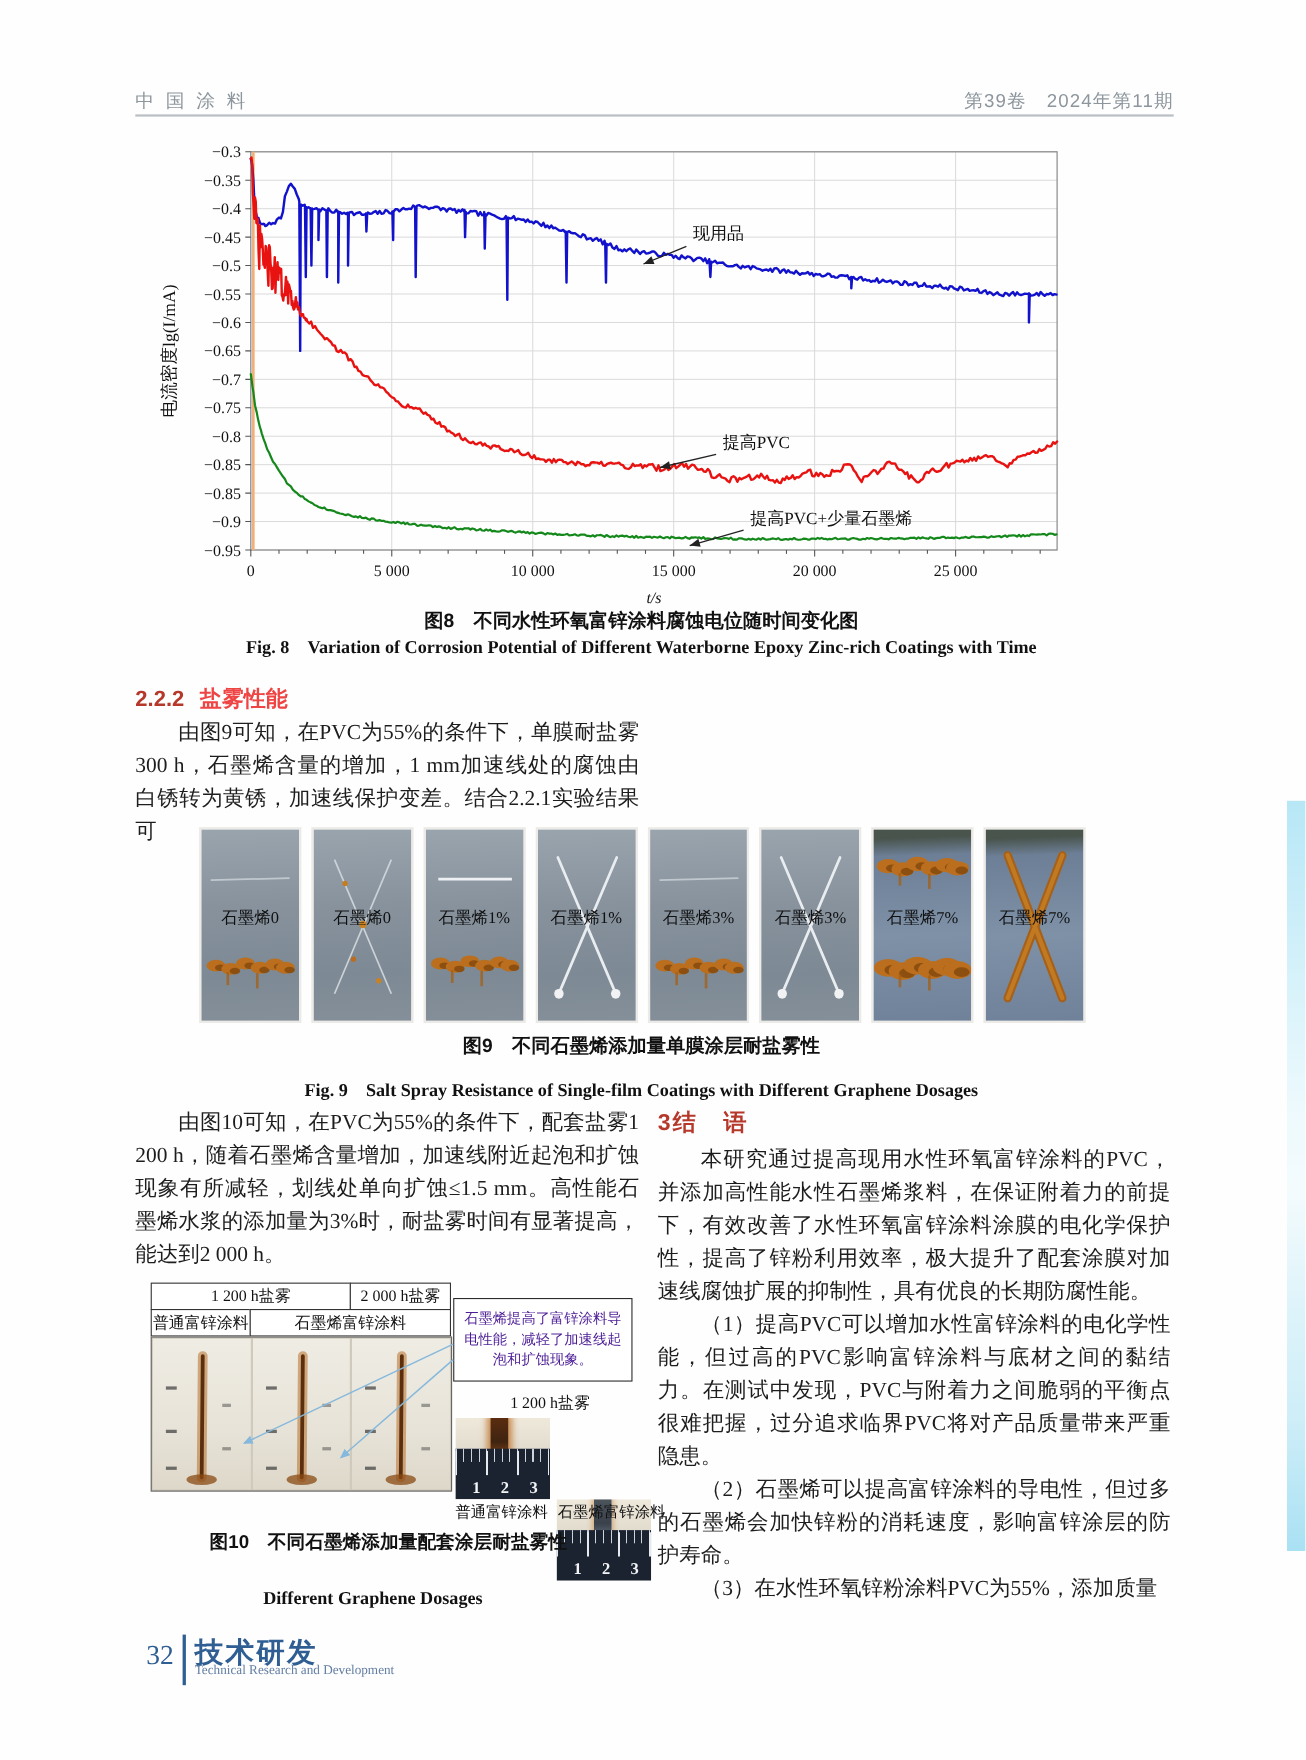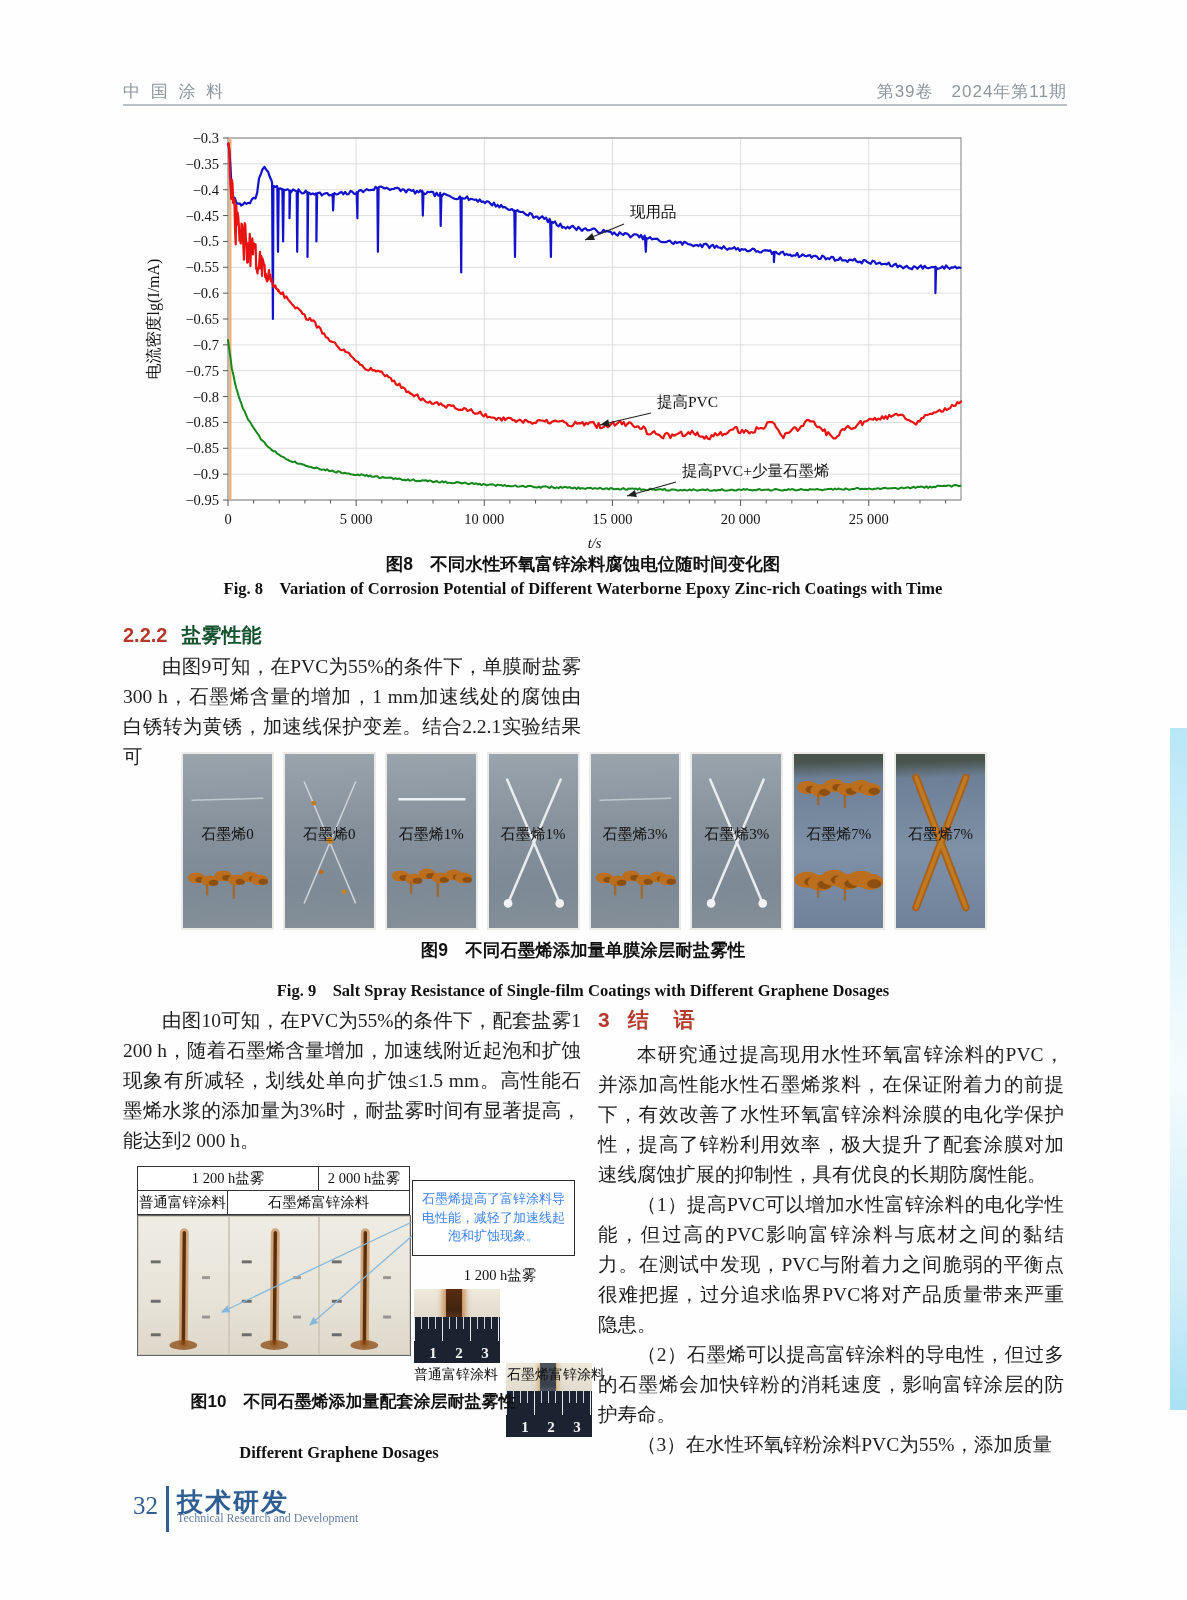--- a/index.html
+++ b/index.html
@@ -7,37 +7,37 @@
         font-family:"Liberation Serif",serif;color:#1c1c1c;}
   .abs{position:absolute;}
   
   .hdr{font-family:"Liberation Sans",sans-serif;font-size:17px;color:#8d969d;letter-spacing:3px;}
   .hdr-rule{background:#b9bfc4;height:2px;}
   
   .cap-zh{font-family:"Liberation Sans",sans-serif;font-weight:bold;font-size:17.5px;color:#111;text-align:center;}
   .cap-en{font-weight:bold;font-size:16.5px;color:#111;text-align:center;}
   
   .sec-head{font-family:"Liberation Sans",sans-serif;font-weight:bold;font-size:20px;color:#b5382b;}
-  .sec-head .sec-title{color:#14532d;margin-left:14px;}
+  .sec-head .sec-title{color:#ef4444;margin-left:14px;}
   .sec-head3{font-family:"Liberation Sans",sans-serif;font-weight:bold;font-size:21px;color:#b5382b;letter-spacing:2px;}
   
   .body-col{font-size:19.5px;line-height:30px;text-align:justify;color:#1d1d1d;}
   .indent{text-indent:2em;}
   
   .f9strip{display:flex;gap:9px;}
   .f9panel{position:relative;flex:1;height:178px;border:2px solid #eceae6;box-sizing:border-box;overflow:hidden;}
   .f9label{position:absolute;left:0;top:41%;width:100%;text-align:center;font-size:15px;color:#101010;z-index:3;}
   .f9panel svg{position:absolute;inset:0;z-index:2;}
   
   .f10table{font-size:14.5px;text-align:center;color:#111;}
   .f10cell{border:1px solid #333;box-sizing:border-box;display:flex;align-items:center;justify-content:center;background:#fff;}
   .f10panels{display:flex;border:1px solid #666;box-sizing:border-box;background:#cfcabc;}
   .f10panel{position:relative;flex:1;margin:1px;overflow:hidden;}
   .callout{border:1.5px solid #2b2b2b;background:#fff;font-size:13px;line-height:1.45;text-align:center;
-           display:flex;align-items:center;justify-content:center;padding:15px 3px;box-sizing:border-box;color:#3b82f6;}
+           display:flex;align-items:center;justify-content:center;padding:15px 3px;box-sizing:border-box;color:#4c1d95;}
   .subfig-title{font-size:14.5px;text-align:center;color:#111;}
   .ruler{position:relative;width:86px;height:74px;overflow:hidden;}
   .ruler .top{position:absolute;left:0;top:0;width:100%;height:38%;background:linear-gradient(180deg,#efe9dc,#e2dccf);}
   .ruler .streak{position:absolute;top:0;height:42%;width:16px;background:linear-gradient(180deg,#5a2c10,#3f2410 70%,#6b3a16);
                  box-shadow:0 0 6px 3px rgba(186,104,28,.75);}
   .ruler .bottom{position:absolute;left:0;bottom:0;width:100%;height:62%;background:#1c2330;}
   .ruler .ticks{position:absolute;left:0;bottom:46%;width:100%;height:16%;
      background:repeating-linear-gradient(90deg,#cdd3da 0 1px,transparent 1px 7px);}
   .ruler .ticks2{position:absolute;left:0;bottom:30%;width:100%;height:30%;
      background:repeating-linear-gradient(90deg,#e6eaef 0 1.5px,transparent 1.5px 28px);}
@@ -391,21 +391,21 @@
         <span>3</span>
       </div>
   </div>
   <div class="abs ruler-label" style="left:402px;top:1366px;width:108px;">普通富锌涂料</div>
   <div class="abs ruler-label" style="left:496px;top:1366px;width:120px;">石墨烯富锌涂料</div>
 
   <div class="abs cap-zh" style="left:123px;top:1390px;width:460px;font-size:17px;">图10　不同石墨烯添加量配套涂层耐盐雾性</div>
   <div class="abs cap-en" style="left:109px;top:1443px;width:460px;">Different Graphene Dosages</div>
 
   <div class="abs sec-head3" style="left:598px;top:1006px;">
-    <span>3</span><span style="margin-left:16px;">结　语</span>
+    <span>3</span><span style="">结　语</span>
   </div>
   <div class="abs body-col" style="left:598px;top:1040px;width:466px;">
     <div class="indent">本研究通过提高现用水性环氧富锌涂料的PVC，并添加高性能水性石墨烯浆料，在保证附着力的前提下，有效改善了水性环氧富锌涂料涂膜的电化学保护性，提高了锌粉利用效率，极大提升了配套涂膜对加速线腐蚀扩展的抑制性，具有优良的长期防腐性能。</div>
     <div class="indent">（1）提高PVC可以增加水性富锌涂料的电化学性能，但过高的PVC影响富锌涂料与底材之间的黏结力。在测试中发现，PVC与附着力之间脆弱的平衡点很难把握，过分追求临界PVC将对产品质量带来严重隐患。</div>
     <div class="indent">（2）石墨烯可以提高富锌涂料的导电性，但过多的石墨烯会加快锌粉的消耗速度，影响富锌涂层的防护寿命。</div>
     <div class="indent">（3）在水性环氧锌粉涂料PVC为55%，添加质量</div>
   </div>
 
   <div class="abs edge-strip" style="left:1170px;top:728px;width:17px;height:682px;"></div>
 

